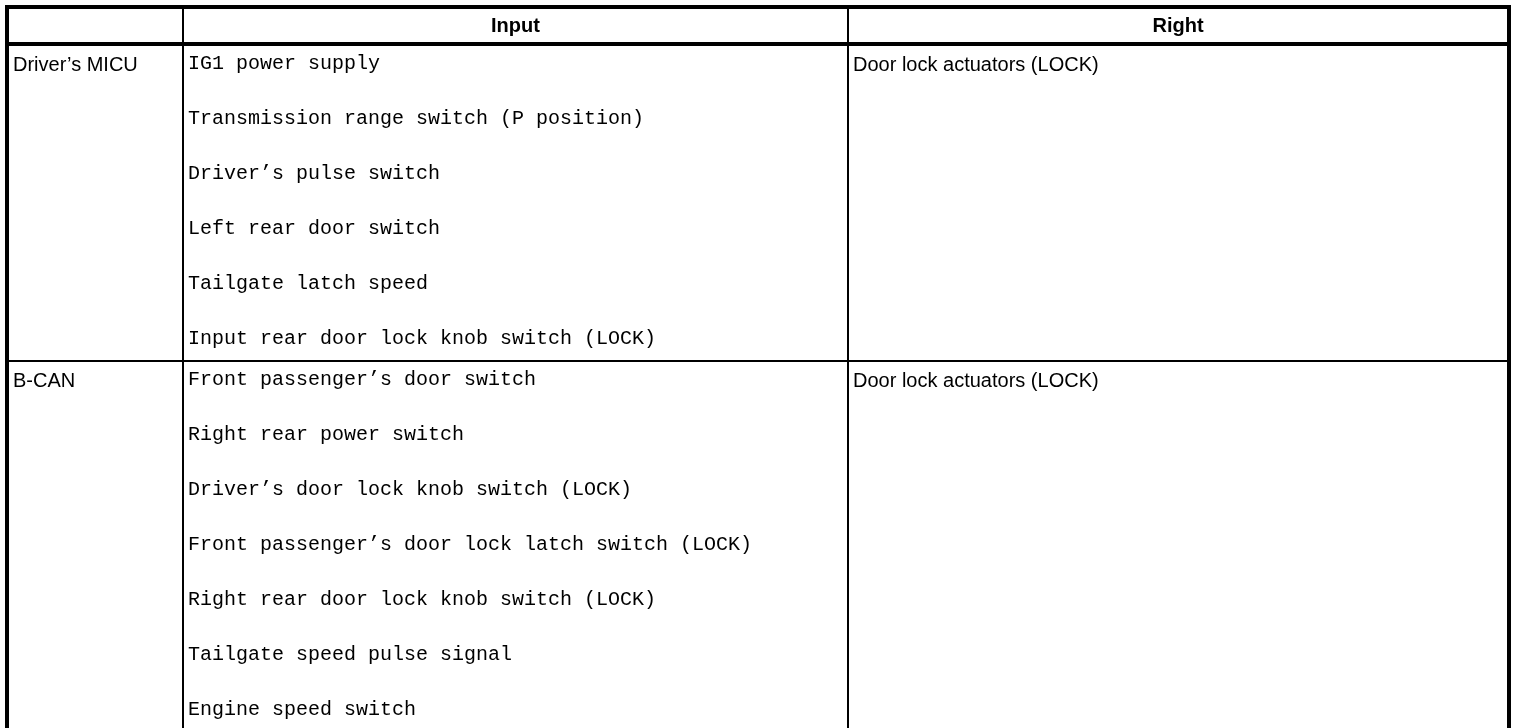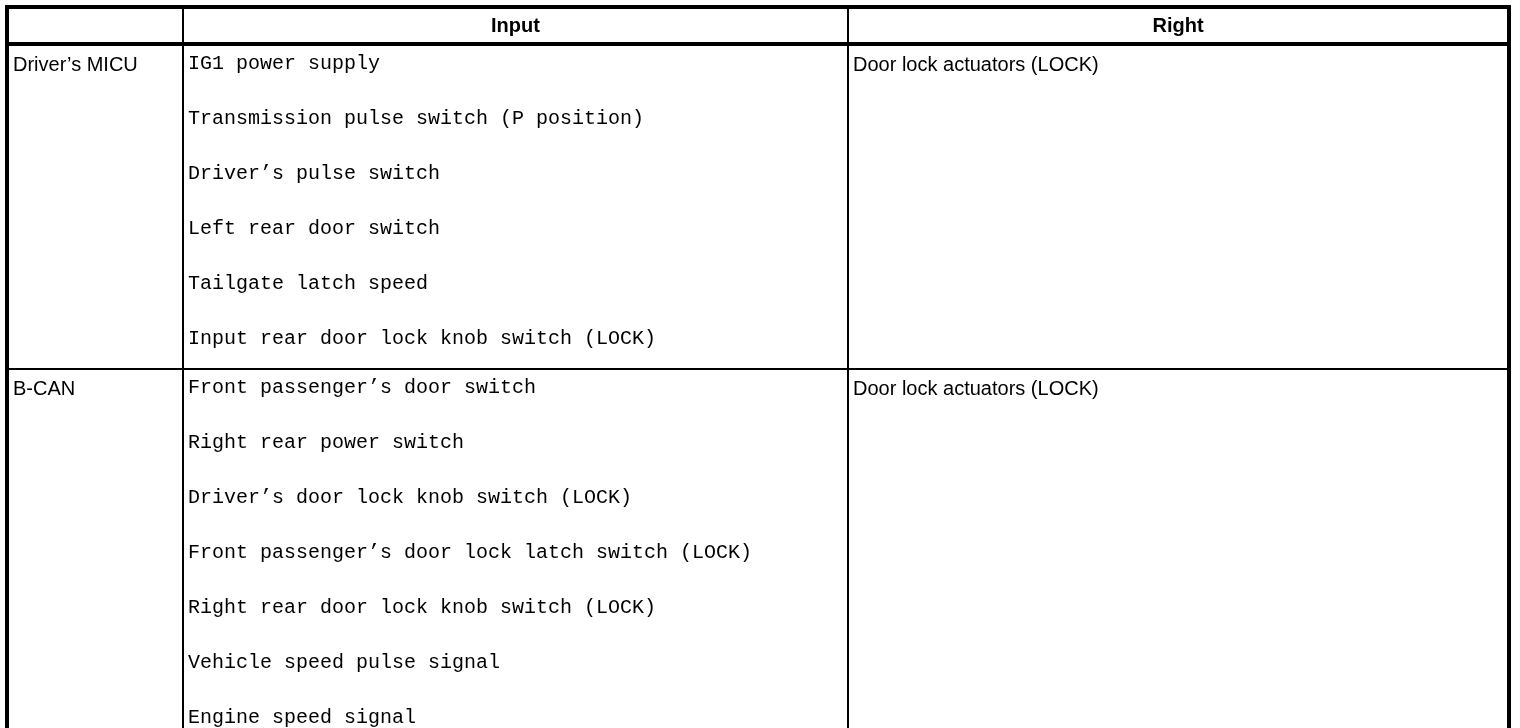--- a/index.html
+++ b/index.html
@@ -40,21 +40,21 @@
     font-size: 20px;
     font-weight: bold;
     text-align: center;
     vertical-align: middle;
     padding: 0;
     border-bottom: 4px solid #000000;
   }
   td {
     vertical-align: top;
     font-size: 20px;
-    padding: 6px 4px 12px 4px;
+    padding: 6px 4px 4px 4px;
   }
   tr.row-micu td { height: 304px; }
   tr.row-bcan td { height: 365px; }
   .cell-text {
     margin: 0;
     line-height: 24px;
   }
   ul.input-list {
     list-style: none;
     margin: 0;
@@ -86,21 +86,21 @@
         <th>Right</th>
       </tr>
 
       <tr class="row-micu">
         <td>
           <p class="cell-text">Driver’s MICU</p>
         </td>
         <td>
           <ul class="input-list">
             <li>IG1 power supply</li>
-            <li>Transmission pulse switch (P position)</li>
+            <li>Transmission range switch (P position)</li>
             <li>Driver’s pulse switch</li>
             <li>Left rear door switch</li>
             <li>Tailgate latch speed</li>
             <li>Input rear door lock knob switch (LOCK)</li>
           </ul>
         </td>
         <td>
           <p class="cell-text">Door lock actuators (LOCK)</p>
         </td>
       </tr>
@@ -109,22 +109,22 @@
         <td>
           <p class="cell-text">B-CAN</p>
         </td>
         <td>
           <ul class="input-list">
             <li>Front passenger’s door switch</li>
             <li>Right rear power switch</li>
             <li>Driver’s door lock knob switch (LOCK)</li>
             <li>Front passenger’s door lock latch switch (LOCK)</li>
             <li>Right rear door lock knob switch (LOCK)</li>
-            <li>Vehicle speed pulse signal</li>
-            <li>Engine speed signal</li>
+            <li>Tailgate speed pulse signal</li>
+            <li>Engine speed switch</li>
           </ul>
         </td>
         <td>
           <p class="cell-text">Door lock actuators (LOCK)</p>
         </td>
       </tr>
     </tbody>
   </table>
 </div>
 

